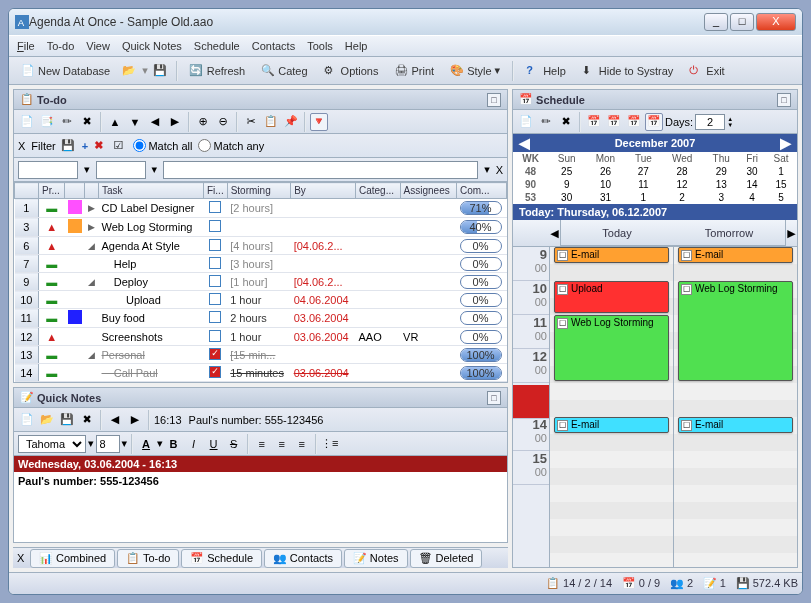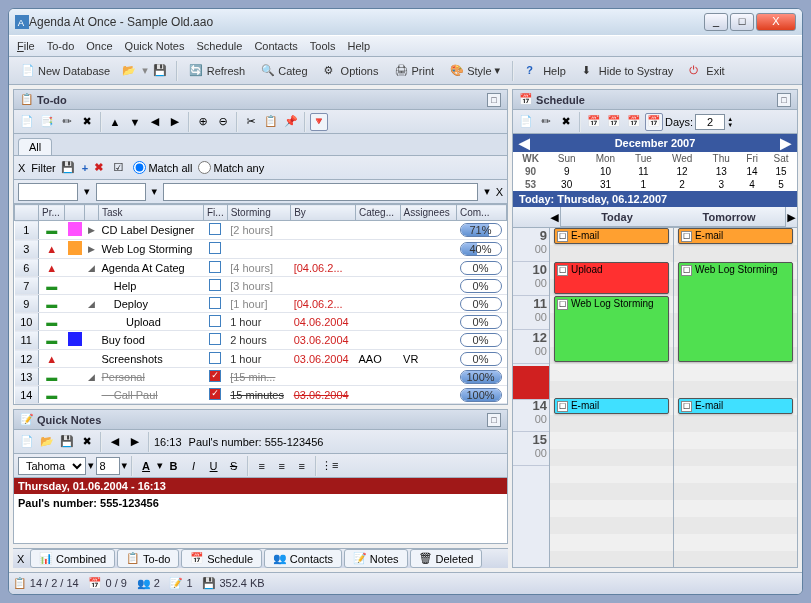--- a/index.html
+++ b/index.html
@@ -58,25 +58,25 @@
 .minical .wk { font-weight:bold; color:#666;}
 .minical .today { background:#3858a0; color:#fff; border-radius:8px;}
 .minical .sel { background:#c0d0f0; border-radius:8px;}
 .todaybar { background:#3858a0; color:#fff; padding:2px 6px; font-weight:bold;}
 .daycols { background:#e8ecf4; flex:1; display:flex; overflow:hidden; }
 .timecol { width:36px; }
 .timecol div { height:34px; border-bottom:1px solid #c0c8d8; display:flex; flex-direction:column; align-items:flex-end; padding-right:2px; font-size:9px;}
 .timecol .hr { font-size:13px; font-weight:bold; color:#555;}
 .timecol .hf { color:#888;}
 .daycol { flex:1; border-left:1px solid #a0b0c0; position:relative; background:repeating-linear-gradient(#f0f0f0,#f0f0f0 17px,#e8e8e8 17px,#e8e8e8 34px);}
-.dayhdr { background:linear-gradient(#f0f4fa,#d8e0ec); height:20px; border-bottom:1px solid #a0b0c0; display:flex; align-items:center; justify-content:center; font-weight:bold; color:#334;}
+.dayhdr { background:linear-gradient(#f0f4fa,#d8e0ec); height:26px; border-bottom:1px solid #a0b0c0; display:flex; align-items:center; justify-content:center; font-weight:normal; color:#334;}
 .dayheads { display:flex; border-bottom:1px solid #a0b0c0; }
 .dayheads > div:first-child { width:36px; background:linear-gradient(#f0f4fa,#d8e0ec);}
 .event { position:absolute; left:4px; right:4px; border:1px solid #555; border-radius:2px; font-size:10px; padding:1px 2px; overflow:hidden; box-shadow:0 1px 2px rgba(0,0,0,0.2);}
-.statusbar { height:22px; background:linear-gradient(#e8ecf4,#d0d8e8); border-top:1px solid #a0b0c0; display:flex; align-items:center; padding:0 4px; gap:10px; font-size:10px; color:#334;}
+.statusbar { height:22px; background:linear-gradient(#e8ecf4,#d0d8e8); border-top:1px solid #a0b0c0; display:flex; align-items:center; padding:0 4px; gap:10px; justify-content:flex-end; font-size:10px; color:#334;}
 .bottom-tabs { height:24px; background:linear-gradient(#e8ecf4,#d0d8e8); border-top:1px solid #a0b0c0; display:flex; align-items:center; padding:0 4px; gap:2px;}
 .btab { padding:2px 8px; border:1px solid #a0b0c0; background:#f0f4fa; border-radius:3px; cursor:pointer; display:flex; align-items:center; gap:3px;}
 .days-input { width:30px; border:1px solid #8090a0; text-align:center; height:16px;}
 .font-sel { border:1px solid #8090a0; height:18px; background:#fff; padding:0 3px;}
 .redline { position:absolute; left:0; right:0; height:2px; background:#d02020;}
 svg { display:block; }
 </style>
 </head>
 <body>
 
@@ -91,21 +91,21 @@
       </span>
     <span class="title">Agenda At Once - Sample Old.aao</span>
     <div class="winbtn">_</div>
     <div class="winbtn">□</div>
     <div class="winbtn close">X</div>
   </div>
 
   <div class="menubar">
     <span><u>F</u>ile</span>
     <span>To-do</span>
-    <span>Once</span>
+    <span>View</span>
     <span>Quick Notes</span>
     <span>Schedule</span>
     <span>Contacts</span>
     <span>Tools</span>
     <span>Help</span>
   </div>
 
   <div class="toolbar">
     <div class="tbtn">
       <span class="icon">📄</span>
@@ -173,23 +173,20 @@
           <div class="smbtn">▶</div>
           <div class="sep"></div>
           <div class="smbtn">⊕</div>
           <div class="smbtn">⊖</div>
           <div class="sep"></div>
           <div class="smbtn">✂</div>
           <div class="smbtn">📋</div>
           <div class="smbtn">📌</div>
           <div class="sep"></div>
           <div class="smbtn" style="border:1px solid #8090b0;background:#f0f4fa">🔻</div>
-        </div>
-        <div class="tabstrip">
-          <div class="tab">All</div>
         </div>
         <div class="filterrow">
           <span style="cursor:pointer">X</span>
           <span>Filter</span>
           <span class="icon">💾</span>
           <span style="color:#2060c0;font-weight:bold;cursor:pointer">+</span>
           <span style="color:#d02020;font-weight:bold;cursor:pointer">✖</span>
           <span class="smbtn">☑</span>
           <label>
               <input type="radio" checked="" style="">
@@ -255,21 +252,21 @@
     <td></td>
     <td style="width:50px">
                     <div class="pcbar"><div class="pcfill" style="width:40%"></div><span style="position:relative">40%</span></div>
                   </td>
                 </tr>
                 <tr>
     <td class="rownum">6</td>
     <td style="width:26px;text-align:center"><span class="prio-up">▲</span></td>
     <td style="width:18px"></td>
     <td style="width:14px;text-align:center;color:#666;font-size:9px">◢</td>
-    <td class="">Agenda At Categ</td>
+    <td class="">Agenda At Style</td>
     <td style="width:22px;text-align:center"><span class="chk "></span></td>
     <td class="" style="color:#888">[4 hours]</td>
     <td class="" style="color:#d02020">[04.06.2...</td>
     <td></td>
     <td></td>
     <td style="width:50px">
                     <div class="pcbar"><div class="pcfill" style="width:0%"></div><span style="position:relative">0%</span></div>
                   </td>
                 </tr>
                 <tr>
@@ -424,21 +421,21 @@
               <s>S</s>
             </div>
           <div class="sep"></div>
           <div class="smbtn">≡</div>
           <div class="smbtn">≡</div>
           <div class="smbtn">≡</div>
           <div class="sep"></div>
           <div class="smbtn">⋮≡</div>
         </div>
         <div class="qn-body">
-          <div class="qn-hdr2">Thursday, 01.06.2004 - 16:13</div>
+          <div class="qn-hdr2">Wednesday, 03.06.2004 - 16:13</div>
           <div class="qn-text"><b>Paul's number: 555-123456</b></div>
         </div>
       </div>
 
       <div class="bottom-tabs">
         <span style="cursor:pointer;margin-right:4px">X</span>
         <div class="btab">📊 <span>Combined</span></div>
         <div class="btab">📋 <span>To-do</span></div>
         <div class="btab">📅 <span>Schedule</span></div>
         <div class="btab">👥 <span>Contacts</span></div>
@@ -480,20 +477,30 @@
                   <th class="wk">WK</th>
                   <th>Sun</th>
                   <th>Mon</th>
                   <th>Tue</th>
                   <th>Wed</th>
                   <th>Thu</th>
                   <th>Fri</th>
                   <th>Sat</th>
                 </tr>
                 <tr>
+                  <td class="wk">48</td>
+                  <td class="">25</td>
+                  <td class="">26</td>
+                  <td class="">27</td>
+                  <td class="">28</td>
+                  <td class="">29</td>
+                  <td class="">30</td>
+                  <td class="">1</td>
+                </tr>
+                <tr>
                   <td class="wk">90</td>
                   <td class="">9</td>
                   <td class="">10</td>
                   <td class="">11</td>
                   <td class="">12</td>
                   <td class="">13</td>
                   <td class="">14</td>
                   <td class="">15</td>
                 </tr>
                 <tr>
@@ -564,15 +571,15 @@
         </div>
       </div>
     </div>
   </div>
 
   <div class="statusbar">
     <span>📋 <span>14 / 2 / 14</span></span>
     <span>📅 <span>0 / 9</span></span>
     <span>👥 <span>2</span></span>
     <span>📝 <span>1</span></span>
-    <span>💾 <span>352.4 KB</span></span>
+    <span>💾 <span>572.4 KB</span></span>
   </div>
 </div>
 
 </body></html>

